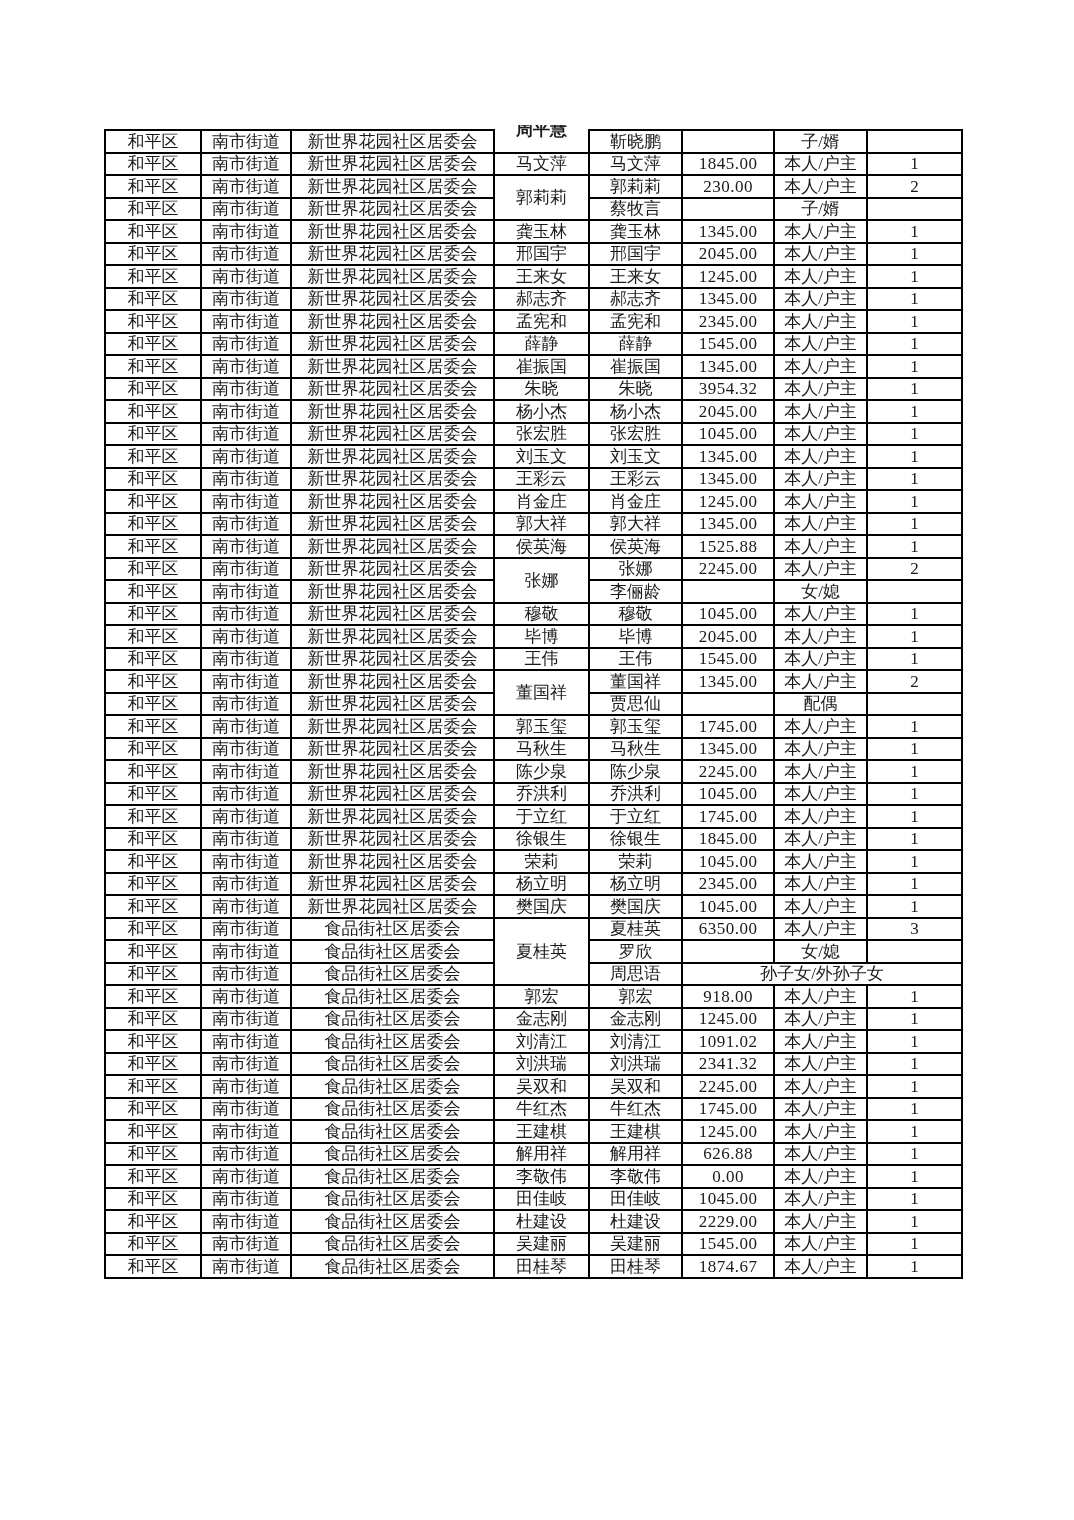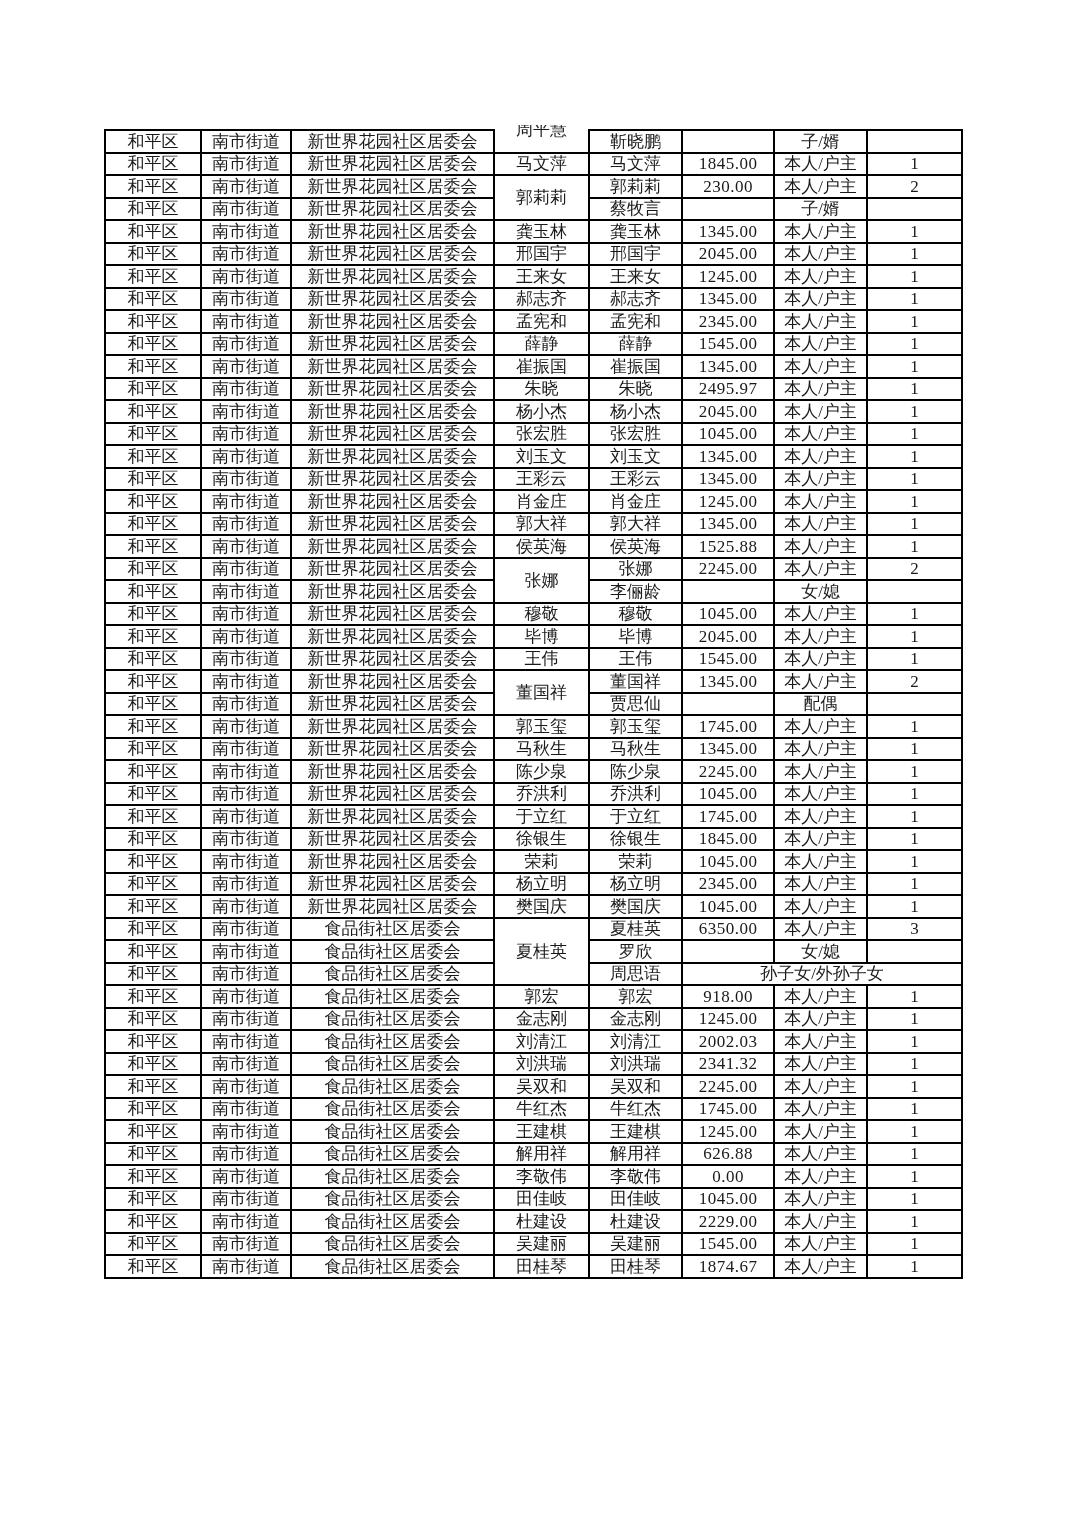--- a/index.html
+++ b/index.html
@@ -28,20 +28,21 @@
     vertical-align:middle;
     font-size:17px;
     line-height:1;
     white-space:nowrap;
     overflow:hidden;
   }
   td.head-clip{
     border-top:none;
     position:relative;
     overflow:visible;
+    font-weight:bold;
   }
   .clipwrap{
     position:absolute;
     left:0;right:0;
     top:-5px;
     height:16px;
     overflow:hidden;
   }
   .clipwrap span{
     display:block;
@@ -180,21 +181,21 @@
           <td class="amount">1345.00</td>
           <td>本人/户主</td>
           <td>1</td>
         </tr>
         <tr>
           <td>和平区</td>
           <td>南市街道</td>
           <td>新世界花园社区居委会</td>
           <td>朱晓</td>
           <td>朱晓</td>
-          <td class="amount">2495.97</td>
+          <td class="amount">3954.32</td>
           <td>本人/户主</td>
           <td>1</td>
         </tr>
         <tr>
           <td>和平区</td>
           <td>南市街道</td>
           <td>新世界花园社区居委会</td>
           <td>杨小杰</td>
           <td>杨小杰</td>
           <td class="amount">2045.00</td>
@@ -464,21 +465,21 @@
           <td class="amount">1245.00</td>
           <td>本人/户主</td>
           <td>1</td>
         </tr>
         <tr>
           <td>和平区</td>
           <td>南市街道</td>
           <td>食品街社区居委会</td>
           <td>刘清江</td>
           <td>刘清江</td>
-          <td class="amount">2002.03</td>
+          <td class="amount">1091.02</td>
           <td>本人/户主</td>
           <td>1</td>
         </tr>
         <tr>
           <td>和平区</td>
           <td>南市街道</td>
           <td>食品街社区居委会</td>
           <td>刘洪瑞</td>
           <td>刘洪瑞</td>
           <td class="amount">2341.32</td>

